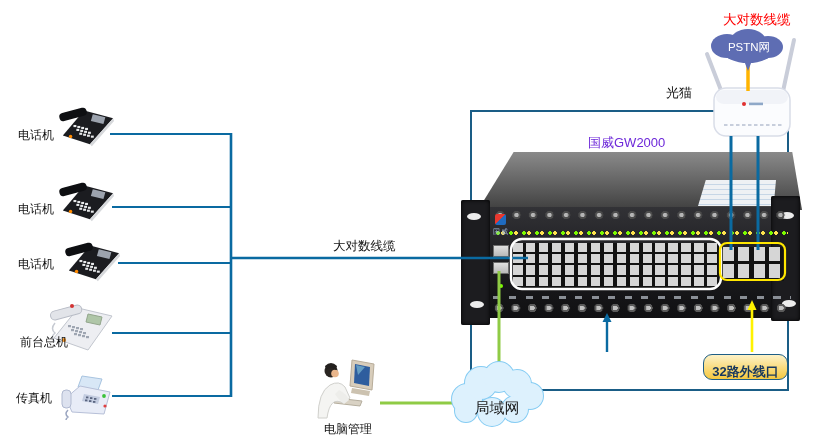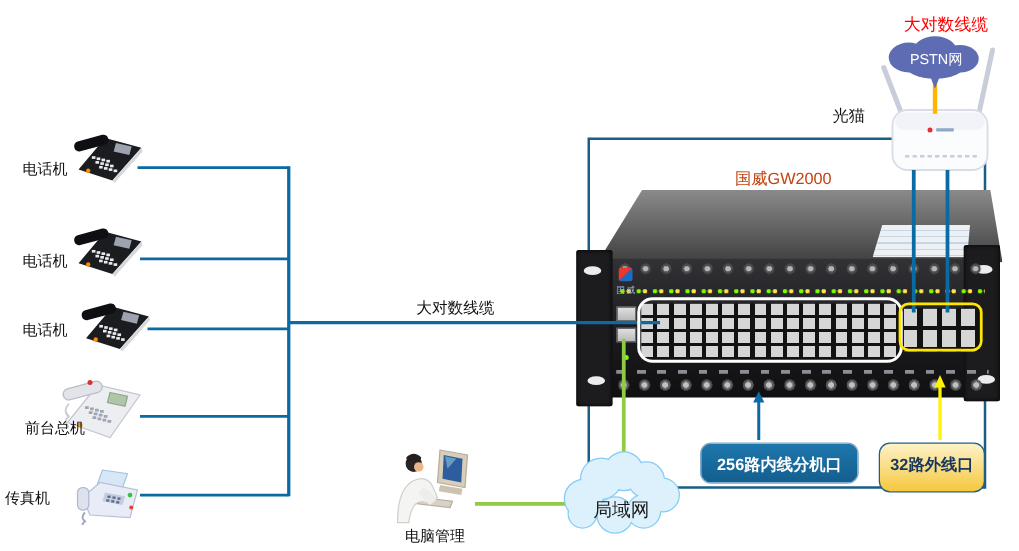--- a/index.html
+++ b/index.html
@@ -55,26 +55,26 @@
   #module-tags{position:absolute;left:33px;top:146px;width:298px;height:3px;
       background:repeating-linear-gradient(90deg,#8a8f96 0 7px,transparent 7px 16.5px);}
   #screws-bot{position:absolute;left:31px;top:152px;width:300px;height:12px;
       background-image:radial-gradient(circle at 8px 6px,#c0c0c0 0 2.4px,#5a5a5a 2.5px,#5a5a5a 4.2px,transparent 4.5px);
       background-size:16.6px 12px;background-repeat:repeat-x;}
 
   
   #box-internal{left:560px;top:354px;width:127px;height:33px;border-radius:9px;
       background:linear-gradient(180deg,#1E77AC,#135E8E);border:1px solid #7FA9C4;
       color:#fff;font-weight:bold;font-size:13px;text-align:center;line-height:33px;box-sizing:border-box;}
-  #box-external{left:703px;top:354px;width:85px;height:40px;border-radius:9px;
+  #box-external{left:703px;top:354px;width:85px;height:26px;border-radius:9px;
       background:linear-gradient(180deg,#FDF2C8,#F6C83E);border:1.5px solid #1F5E86;
       color:#17375E;font-weight:bold;font-size:13px;text-align:center;line-height:33px;box-sizing:border-box;}
 
   
-  #lbl-model{left:588px;top:134px;font-size:13px;color:#c2410c;}
+  #lbl-model{left:588px;top:134px;font-size:13px;color:#6d28d9;}
   #lbl-modem{left:666px;top:84px;font-size:13px;}
   #lbl-carrier{left:723px;top:11px;font-size:13.5px;color:#FF0000;}
   #lbl-cable{left:333px;top:238px;font-size:12.5px;}
   #lbl-pc{left:324px;top:421px;}
   #lbl-pstn{left:712px;top:40px;width:74px;text-align:center;font-size:11.5px;font-weight:normal;color:#fff;}
   #lbl-lan{left:468px;top:389px;width:58px;text-align:center;font-size:15px;color:#1a1a1a;margin-top:10px;}
 
   svg.icon{position:absolute;overflow:visible;}
   #overlay{position:absolute;left:0;top:0;pointer-events:none;}
 </style>
@@ -282,28 +282,27 @@
           <circle cx="499" cy="377" r="15"></circle>
         <circle cx="517" cy="384" r="14"></circle>
           <circle cx="530" cy="396" r="13"></circle>
           <circle cx="515" cy="409" r="13"></circle>
         <circle cx="492" cy="412" r="14"></circle>
           <circle cx="466" cy="411" r="11"></circle>
       </g>
     </g>
   </svg>
 
-  <div class="abs" id="box-internal">256路内线分机口</div>
   <div class="abs" id="box-external">32路外线口</div>
 
   <div class="lbl" style="left:18px;top:127px;">电话机</div>
   <div class="lbl" style="left:18px;top:201px;">电话机</div>
   <div class="lbl" style="left:18px;top:256px;">电话机</div>
   <div class="lbl" style="left:20px;top:334px;">前台总机</div>
-  <div class="lbl" style="left:4px;top:390px;">传真机</div>
+  <div class="lbl" style="left:16px;top:390px;">传真机</div>
   <div class="lbl" id="lbl-cable">大对数线缆</div>
   <div class="lbl" id="lbl-model">国威GW2000</div>
   <div class="lbl" id="lbl-modem">光猫</div>
   <div class="lbl" id="lbl-carrier">大对数线缆</div>
   <div class="lbl" id="lbl-pstn">PSTN网</div>
   <div class="lbl" id="lbl-lan">局域网</div>
   <div class="lbl" id="lbl-pc">电脑管理</div>
 
 </div>
 

